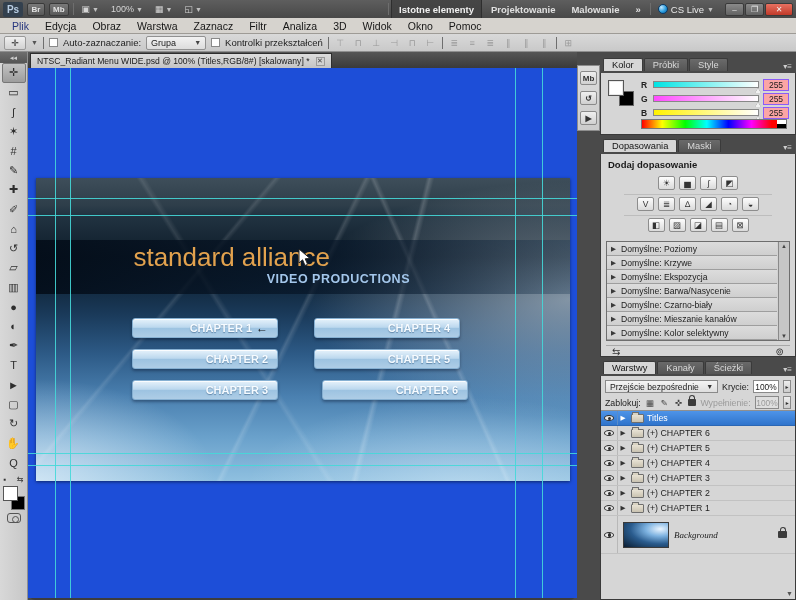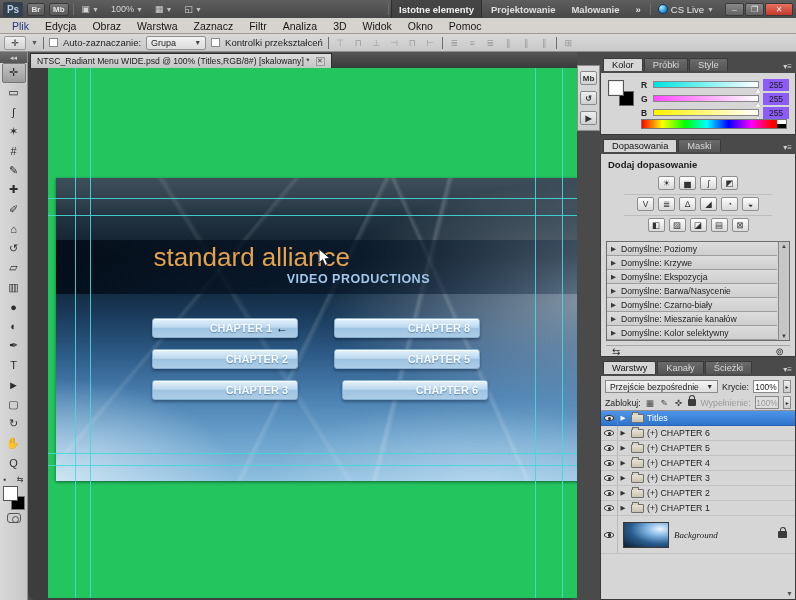--- a/index.html
+++ b/index.html
@@ -56,21 +56,21 @@
   #swatch-fg { position:absolute; left:0; top:0; width:15px; height:15px; background:#fff; border:1px solid #555; box-shadow:inset 0 0 0 1px #fff; }
   .mini-colors { width:20px; margin:2px auto 0; font-size:8px; color:#333; display:flex; justify-content:space-between; }
   .qmask { width:14px; height:10px; border:1px solid #555; border-radius:3px; margin:3px auto 0; position:relative; background:#cfcfcf; }
   .qmask::after { content:""; position:absolute; left:4px; top:2px; width:5px; height:5px; border-radius:50%; border:1px solid #555; }
   
   #docarea { position:absolute; left:28px; top:52px; width:549px; bottom:0; background:#3d3d3d;border-radius:8px; }
   #doctabs { height:16px; background:linear-gradient(#565656,#3a3a3a); display:flex; align-items:flex-end; }
   .doctab { height:15px; background:linear-gradient(#dcdcdc,#c4c4c4); border:1px solid #2e2e2e; border-bottom:none;
     display:flex; align-items:center; gap:6px; padding:0 6px; font-size:8.6px; color:#1a1a1a; margin-left:2px; }
   .doctab .x { font-size:7px; color:#444; border:1px solid #9a9a9a; width:9px; height:9px; display:flex; align-items:center; justify-content:center; background:#d0d0d0; }
-  #viewport { position:absolute; left:0; top:16px; right:0; bottom:2px; background:#22c55e; overflow:hidden;margin-left:20px; }
+  #viewport { position:absolute; left:0; top:16px; right:0; bottom:2px; background:#1d4ed8; overflow:hidden; }
   #canvas { position:absolute; left:8px; top:110px; width:534px; height:303px;
     background:linear-gradient(180deg,#3e4e5a 0%,#2e3e4a 9%,#223442 12%,#182836 19%,#0e1c28 26%,#0f2335 33%,#1a3a5a 45%,#2d5a86 58%,#4a80b0 72%,#6ba2cc 86%,#8fc0e0 100%);
     box-shadow:0 1px 3px rgba(0,0,0,.5); }
   #canvas .glow { position:absolute; inset:0;
     background:
       radial-gradient(ellipse 430px 190px at 100% 40%, rgba(240,248,255,.50), transparent 62%),
       radial-gradient(ellipse 300px 170px at 0% 100%, rgba(240,248,255,.65), transparent 60%),
       radial-gradient(ellipse 360px 150px at 80% 102%, rgba(230,244,255,.42), transparent 60%); }
   #canvas .streaks { position:absolute; inset:0; opacity:.5;
     background:
@@ -113,21 +113,21 @@
   #color-body { height:62px; position:relative; padding:5px 6px 0 40px; }
   #cp-swatches { position:absolute; left:7px; top:7px; width:26px; height:26px; }
   #cp-bg { position:absolute; right:0; bottom:0; width:15px; height:15px; background:#000; border:1px solid #666; }
   #cp-fg { position:absolute; left:0; top:0; width:16px; height:16px; background:#fff; border:1px solid #555; box-shadow:0 0 0 1px #e8e8e8 inset; }
   .chan { display:flex; align-items:center; gap:4px; height:13px; margin-bottom:1px; }
   .chan .lbl { width:8px; font-size:8.5px; font-weight:bold; color:#222; }
   .chan .track { flex:1; height:7px; border:1px solid #888; position:relative; }
   .chan .thumb { position:absolute; right:-3px; bottom:-6px; width:0; height:0;
     border-left:3.5px solid transparent; border-right:3.5px solid transparent; border-bottom:5px solid #f2f2f2;
     filter:drop-shadow(0 0 .5px #555); }
-  .chan .val { width:26px; height:12px; background:#ef4444; border:6px solid #8b5cf6; font-size:8.5px;
+  .chan .val { width:26px; height:12px; background:#fca5a5; border:1px solid #8b5cf6; font-size:8.5px;
     display:flex; align-items:center; justify-content:center; }
   .track.r { background:linear-gradient(to right,#00e4e4,#ffffff); }
   .track.g { background:linear-gradient(to right,#ff4bff,#ffffff); }
   .track.b { background:linear-gradient(to right,#fff200,#ffffff); }
   #ramp { position:absolute; left:40px; right:8px; bottom:5px; height:10px; border:1px solid #777;
     background:linear-gradient(to right,#ff0000,#ffff00 14%,#00ff00 30%,#00ffff 45%,#0000ff 60%,#ff00ff 76%,#ff0000 90%); }
   #ramp .bw { position:absolute; right:0; top:0; bottom:0; width:9px; }
   #ramp .bw span { position:absolute; right:0; width:9px; height:50%; }
   #ramp .bw .w { top:0; background:#fff; } #ramp .bw .k { bottom:0; background:#000; }
   
@@ -319,21 +319,21 @@
         <span>CHAPTER 1</span>
           <span class="arrow">←</span>
       </div>
       <div class="chap" style="left:96px; top:171px;">
           <span>CHAPTER 2</span>
         </div>
       <div class="chap" style="left:96px; top:202px;">
           <span>CHAPTER 3</span>
         </div>
       <div class="chap" style="left:278px; top:140px;">
-          <span>CHAPTER 8</span>
+          <span>CHAPTER 4</span>
         </div>
       <div class="chap" style="left:278px; top:171px;">
           <span>CHAPTER 5</span>
         </div>
       <div class="chap" style="left:286px; top:202px;">
           <span>CHAPTER 6</span>
         </div>
     </div>
     <div class="guide-v" style="left:27px;"></div>
     <div class="guide-v" style="left:42px;"></div>

